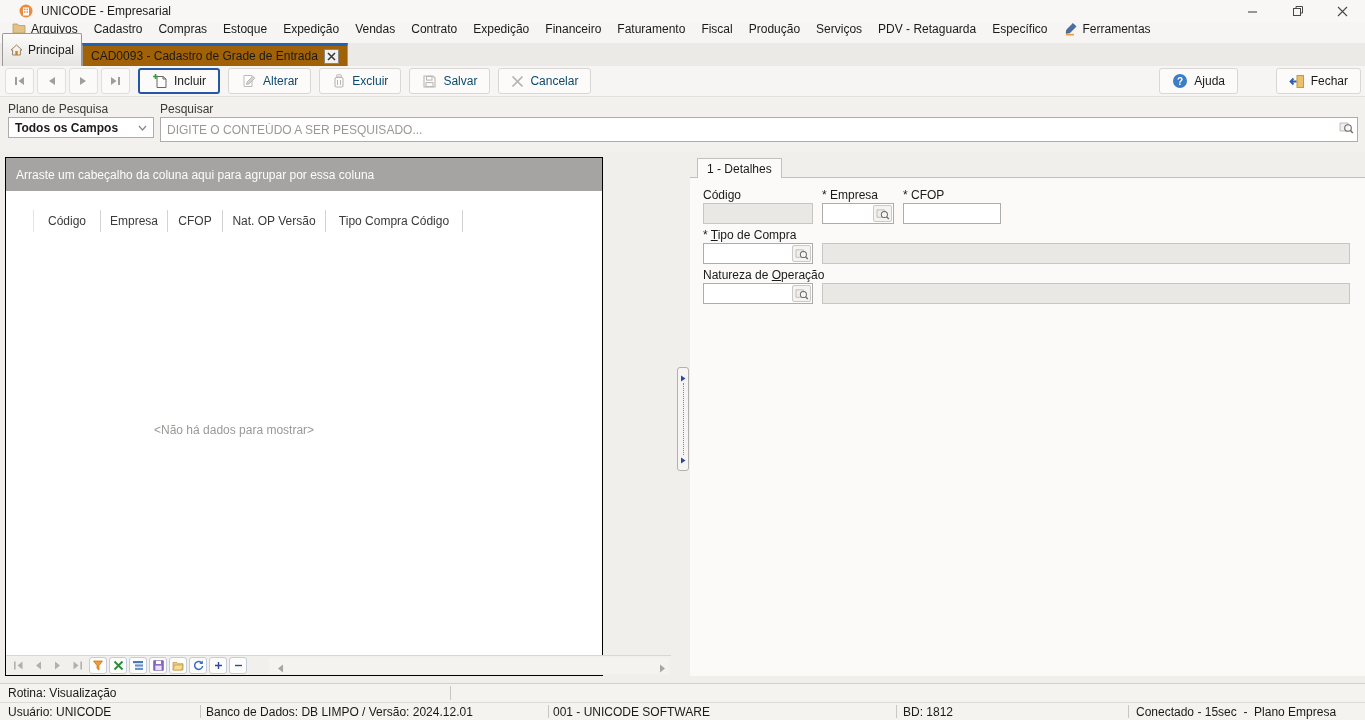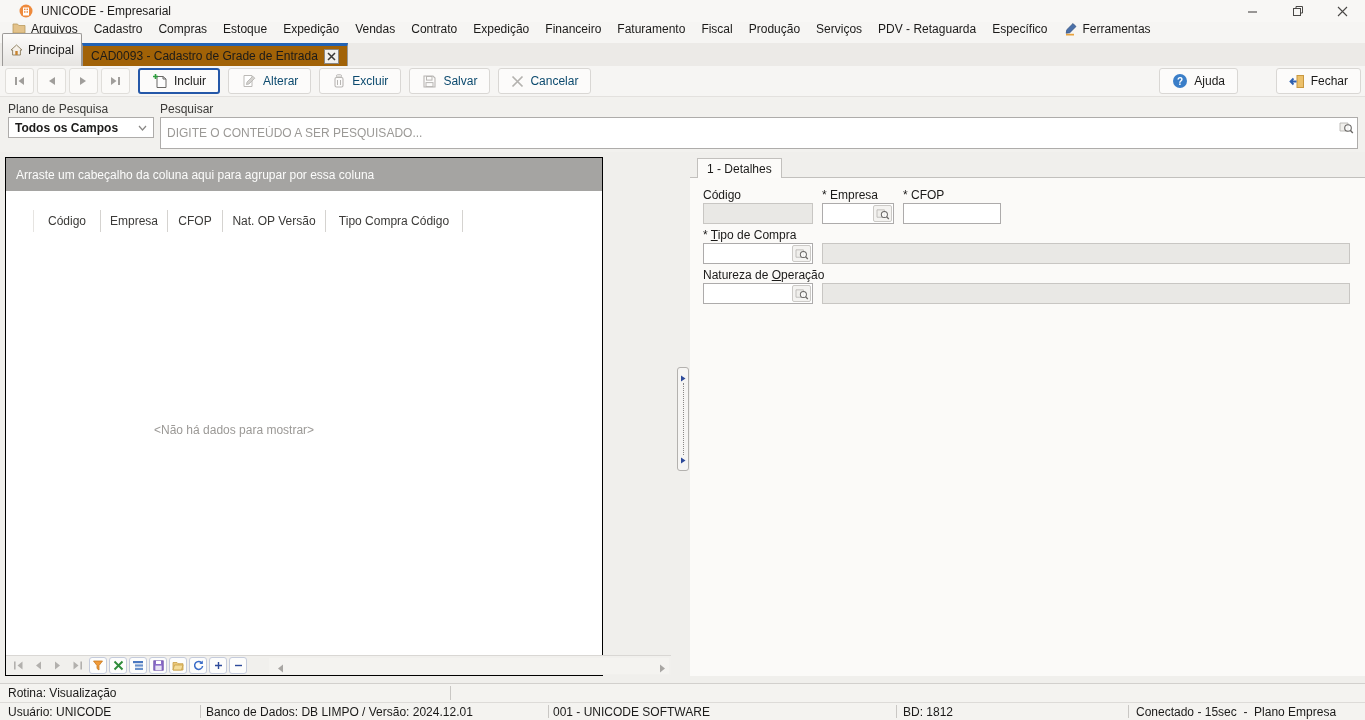--- a/index.html
+++ b/index.html
@@ -24,21 +24,21 @@
 .nbtn{width:29px;height:26px;background:#fbfaf8;border:1px solid #e0deda;border-radius:3px;display:flex;align-items:center;justify-content:center}
 .tbtn{height:26px;background:#fcfbfa;border:1px solid #d9d7d4;border-radius:3px;display:flex;align-items:center;gap:6px;padding:0 12px;color:#1b1a19;cursor:default}
 .tbtn.disabled{color:#0c4a6e}
 .tbtn.primary{border:2px solid #2457a8}
 .tbtn.posr{position:absolute;top:2px}
 
 .searcharea{position:absolute;left:0;top:97px;width:100%;height:55px;background:#f2f1ee}
 .flabel{position:absolute;color:#3b3a38;white-space:nowrap}
 .combo{position:absolute;left:8px;top:20px;width:146px;height:21px;background:#fff;border:1px solid #aeacaa;display:flex;align-items:center;justify-content:space-between;padding:0 6px;font-weight:bold}
 .searchwrap{position:absolute;left:160px;top:20px;right:7px;height:21px}
-.searchwrap input{width:100%;height:32px;border:1px solid #aeacaa;background:#fff;padding:0 26px 0 6px;font:inherit;color:#701a75}
+.searchwrap input{width:100%;height:25px;border:1px solid #aeacaa;background:#fff;padding:0 26px 0 6px;font:inherit;color:#701a75}
 .searchwrap input::placeholder{color:#9b9996}
 .search-look{position:absolute;right:4px;top:4px}
 
 .gridpanel{position:absolute;left:5px;top:157px;width:598px;height:519px;background:#fff;border:1px solid #000000}
 .groupbar{height:33px;background:#a5a4a2;color:#fcfcfb;display:flex;align-items:center;padding-left:10px}
 .gheader{position:absolute;left:0;top:48px;height:30px;display:flex;align-items:center}
 .gcell{height:22px;display:flex;align-items:center;justify-content:center;border-right:1px solid #d5d3d0;color:#3b3a38;overflow:hidden;white-space:nowrap}
 .gcell.ind{border-right:1px solid #e6e4e1}
 .gempty{position:absolute;left:148px;top:265px;color:#9b9996;white-space:pre}
 .gnav{position:absolute;left:0;bottom:0;width:665px;height:20px;background:#f1f0ed;border-top:1px solid #d9d7d4;display:flex;align-items:center;gap:2px;padding-left:3px}

